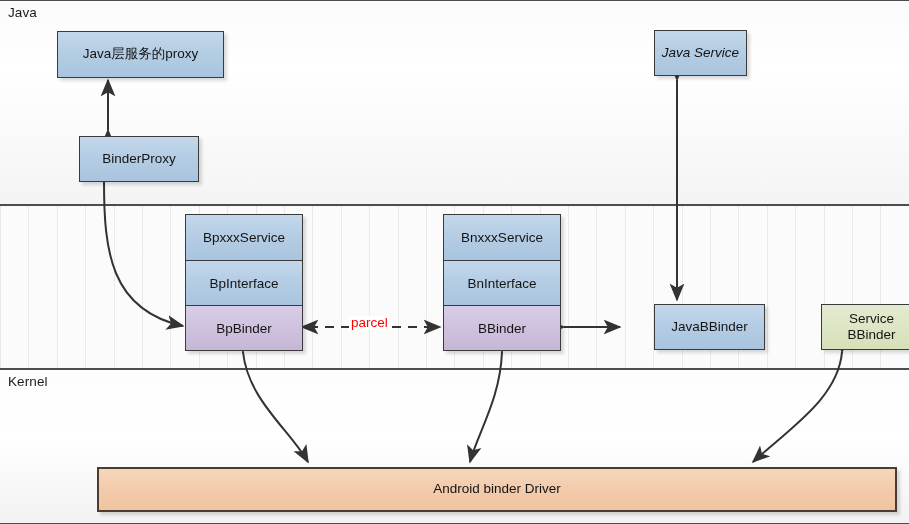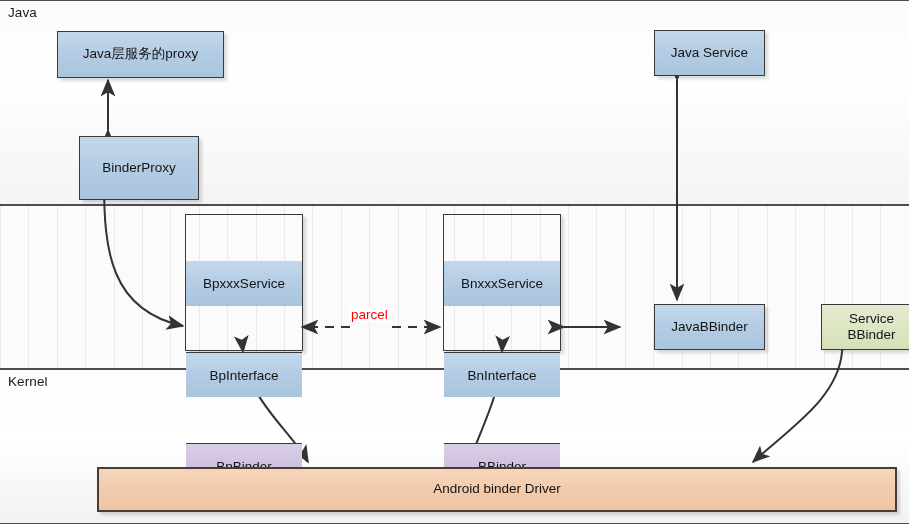--- a/index.html
+++ b/index.html
@@ -96,21 +96,20 @@
     z-index: 5;
   }
   .stack .seg {
     box-sizing: border-box;
     height: 45px;
     display: flex;
     align-items: center;
     justify-content: center;
     font-size: 13.5px;
     color: #141414;
-    margin-top: 46px;
   }
   .stack .seg + .seg { border-top: 1px solid #3a3a3a; }
 
   
   #arrows {
     position: absolute;
     left: 0; top: 0;
     width: 909px; height: 524px;
     z-index: 3;
     pointer-events: none;
@@ -158,31 +157,31 @@
 
     <line x1="564" y1="327" x2="620" y2="327" stroke="#333333" stroke-width="2" marker-end="url(#ah)" marker-start="url(#ah)"></line>
 
     <path d="M243,352 C248,400 290,430 308,462" fill="none" stroke="#333333" stroke-width="2" marker-end="url(#ah)" marker-start="url(#ah)"></path>
 
     <path d="M502,352 C500,400 478,432 470,462" fill="none" stroke="#333333" stroke-width="2" marker-end="url(#ah)" marker-start="url(#ah)"></path>
 
     <path d="M842,352 C838,398 790,428 753,462" fill="none" stroke="#333333" stroke-width="2" marker-end="url(#ah)" marker-start="url(#ah)"></path>
   </svg>
 
-  <div class="parcel-label" style="left:349px; top:308px;">parcel</div>
+  <div class="parcel-label" style="left:349px; top:316px;">parcel</div>
 
   <div class="node blue" style="left:25px; top:31px; width:167px; height:47px;">
     <span>Java层服务的proxy</span>
   </div>
 
-  <div class="node blue" style="left:47px; top:136px; width:120px; height:64px;">
+  <div class="node blue" style="left:47px; top:136px; width:120px; height:46px;">
     <span>BinderProxy</span>
   </div>
 
-  <div class="node blue" style="left:622px; top:30px; width:111px; height:46px;">
+  <div class="node blue" style="left:622px; top:30px; width:93px; height:46px;font-style:italic;">
     <span>Java Service</span>
   </div>
 
   <div class="stack" style="left:185px; top:214px; width:118px; height:137px;">
     <div class="seg blue">
       <span>BpxxxService</span>
     </div>
     <div class="seg blue">
       <span>BpInterface</span>
     </div>

